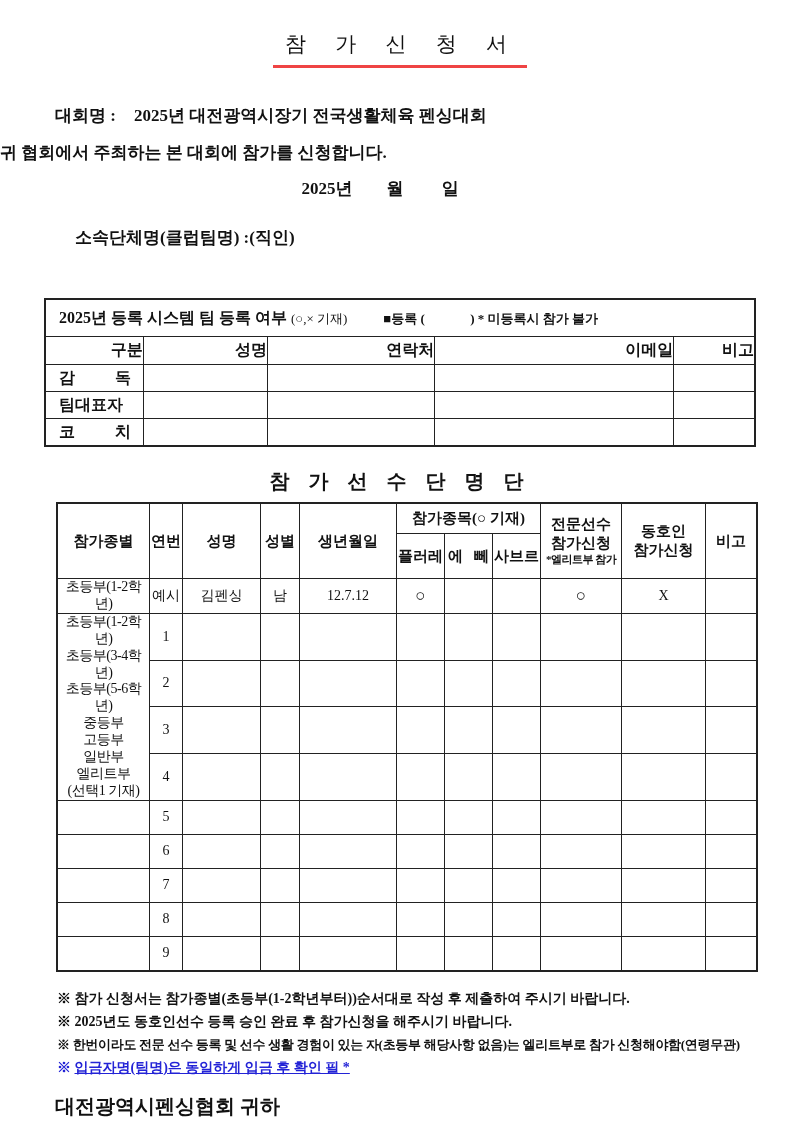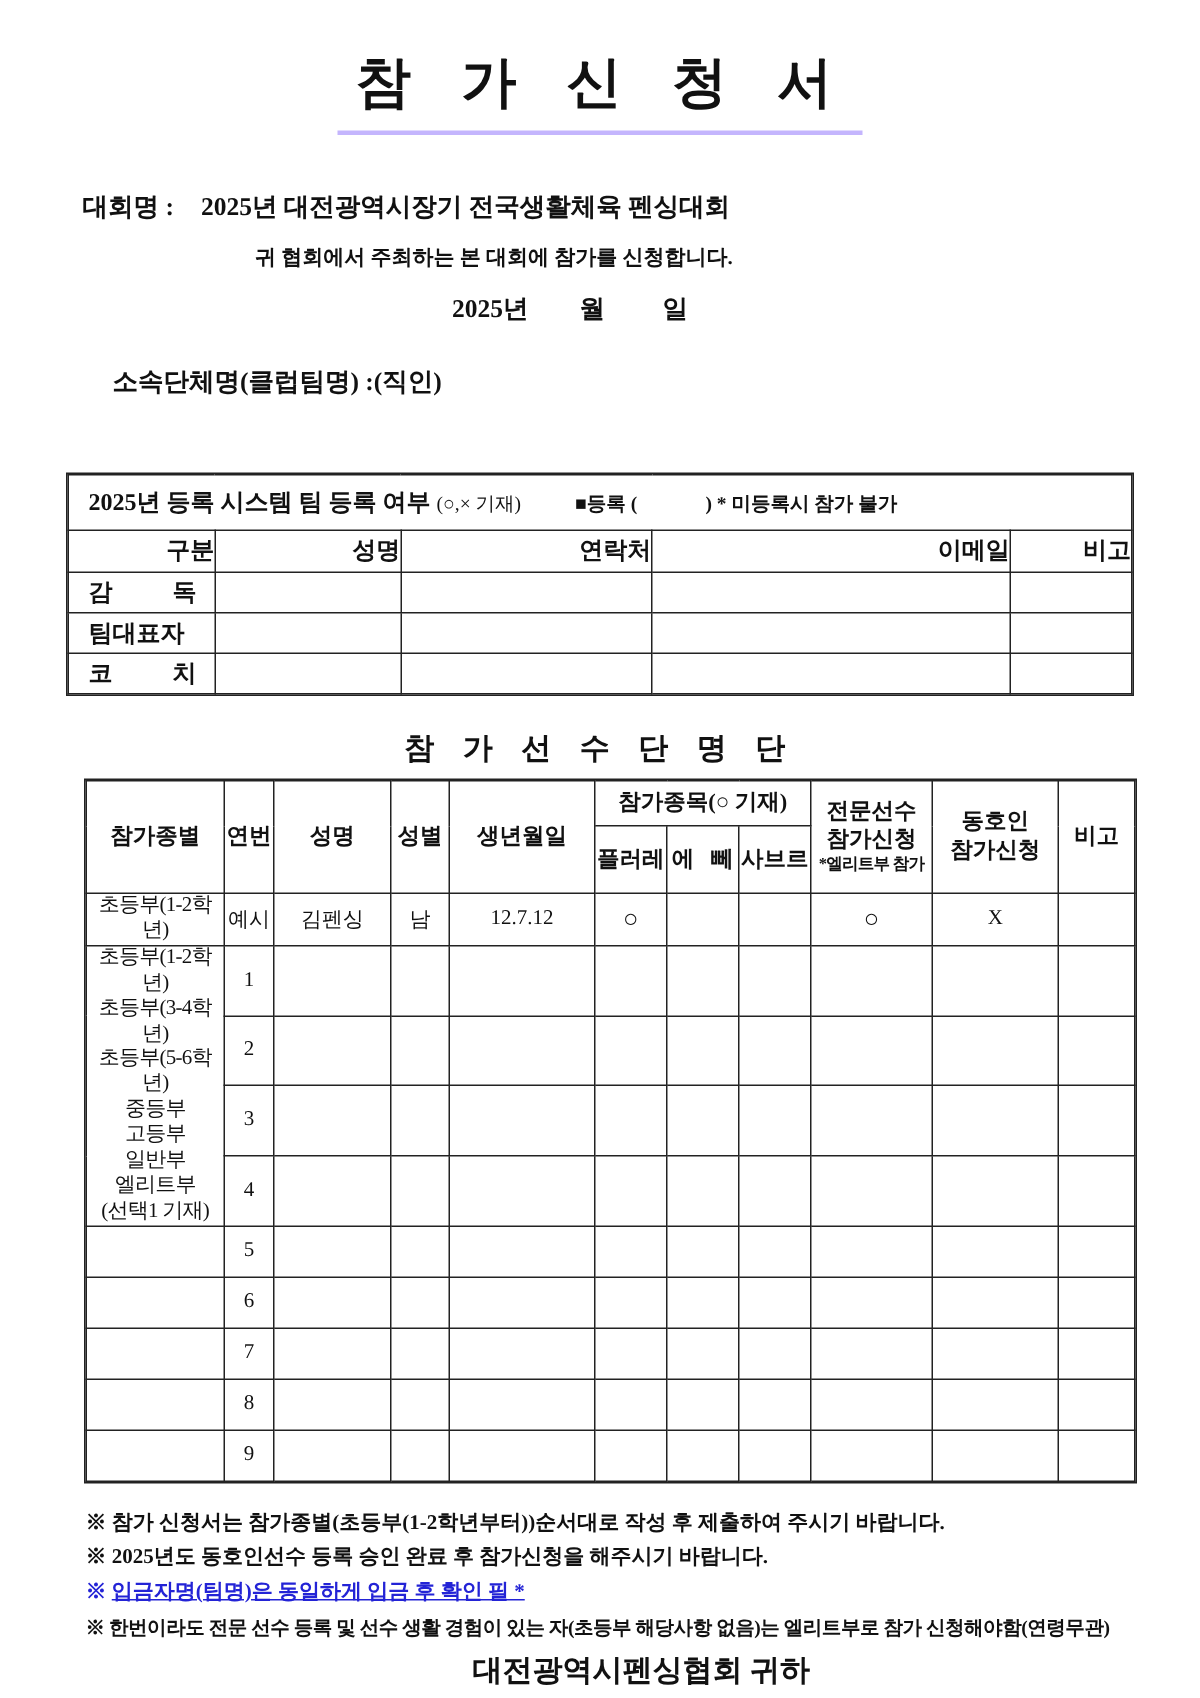--- a/index.html
+++ b/index.html
@@ -6,29 +6,29 @@
   body{
     width:800px;height:1132px;
     font-family:"Liberation Serif","DejaVu Serif",serif;
     color:#111;
     position:relative;
     overflow:hidden;
   }
   .doc-title-wrap{ text-align:center; margin-top:30px; }
   .doc-title{
     display:inline-block;
-    font-size:37px; font-weight:bold;
+    font-size:21px; font-weight:normal;
     letter-spacing:12px;
     padding:0 8px 7px 12px;
-    border-bottom:3px solid #c4b5fd;
+    border-bottom:3px solid #ef4444;
     white-space:pre;
   }
   .intro-line1{ margin-top:36px; padding-left:55px; font-size:17px; font-weight:bold; white-space:pre;}
   .intro-line1 .label{ margin-right:18px; }
-  .intro-line2{ margin-top:14px; padding-left:170px; font-size:14px; font-weight:bold; }
+  .intro-line2{ margin-top:14px; font-size:17px; font-weight:bold; }
   .date-line{ margin-top:13px; text-align:center; padding-right:40px; font-size:17px; font-weight:bold; white-space:pre; }
   .team-line{ margin-top:26px; display:flex; padding:0 63px 0 75px; font-size:17px; font-weight:bold; }
 
   table{ border-collapse:collapse; table-layout:fixed; }
   td,th{ border:1px solid #222; padding:0; text-align:center; vertical-align:middle; font-weight:normal; }
   .tbl{ outline:1px solid #222; }
 
   .reg-table{ width:710px; margin:50px 0 0 45px; }
   .reg-band{ text-align:left; height:36px; padding-left:13px; white-space:pre; }
   .reg-band .band-title{ font-size:16px; font-weight:bold; }
@@ -51,21 +51,21 @@
   .num-row td{ height:33px; }
   .num-cell{ font-size:15px; }
 
   .notes{ margin:16px 0 0 57px; }
   .note-line{ font-size:14px; font-weight:bold; line-height:23px; white-space:nowrap; }
   .note-tight{ font-size:13px; letter-spacing:-0.3px; }
   .note-blue{ }
   .note-blue .marker{ text-decoration:none; }
   .note-blue .blue-text{ text-decoration:underline; }
 
-  .recipient{ margin:4px 0 0 55px; font-size:20px; font-weight:bold;text-align:center; }
+  .recipient{ margin:14px 0 0 55px; font-size:20px; font-weight:bold; }
 </style>
 </head>
 <body>
 
 <div class="doc-title-wrap">
   <span class="doc-title">참 가 신 청 서</span>
 </div>
 
 <div class="intro-line1"><span class="label">대회명 :</span><span>2025년 대전광역시장기 전국생활체육 펜싱대회</span></div>
 
@@ -289,17 +289,17 @@
         <td></td>
         <td></td>
         <td></td>
   </tr>
 </tbody>
   </table>
 
 <div class="notes">
   <div class="note-line">※ 참가 신청서는 참가종별(초등부(1-2학년부터))순서대로 작성 후 제출하여 주시기 바랍니다.</div>
   <div class="note-line">※ 2025년도 동호인선수 등록 승인 완료 후 참가신청을 해주시기 바랍니다.</div>
+  <div class="note-line note-tight">※ 한번이라도 전문 선수 등록 및 선수 생활 경험이 있는 자(초등부 해당사항 없음)는 엘리트부로 참가 신청해야함(연령무관)</div>
   <div class="note-line note-blue" style="color: rgb(35, 35, 214);"><span class="marker">※ </span><span class="blue-text">입금자명(팀명)은 동일하게 입금 후 확인 필 *</span></div>
-  <div class="note-line note-tight">※ 한번이라도 전문 선수 등록 및 선수 생활 경험이 있는 자(초등부 해당사항 없음)는 엘리트부로 참가 신청해야함(연령무관)</div>
 </div>
 
 <div class="recipient">대전광역시펜싱협회 귀하</div>
 
 </body></html>

